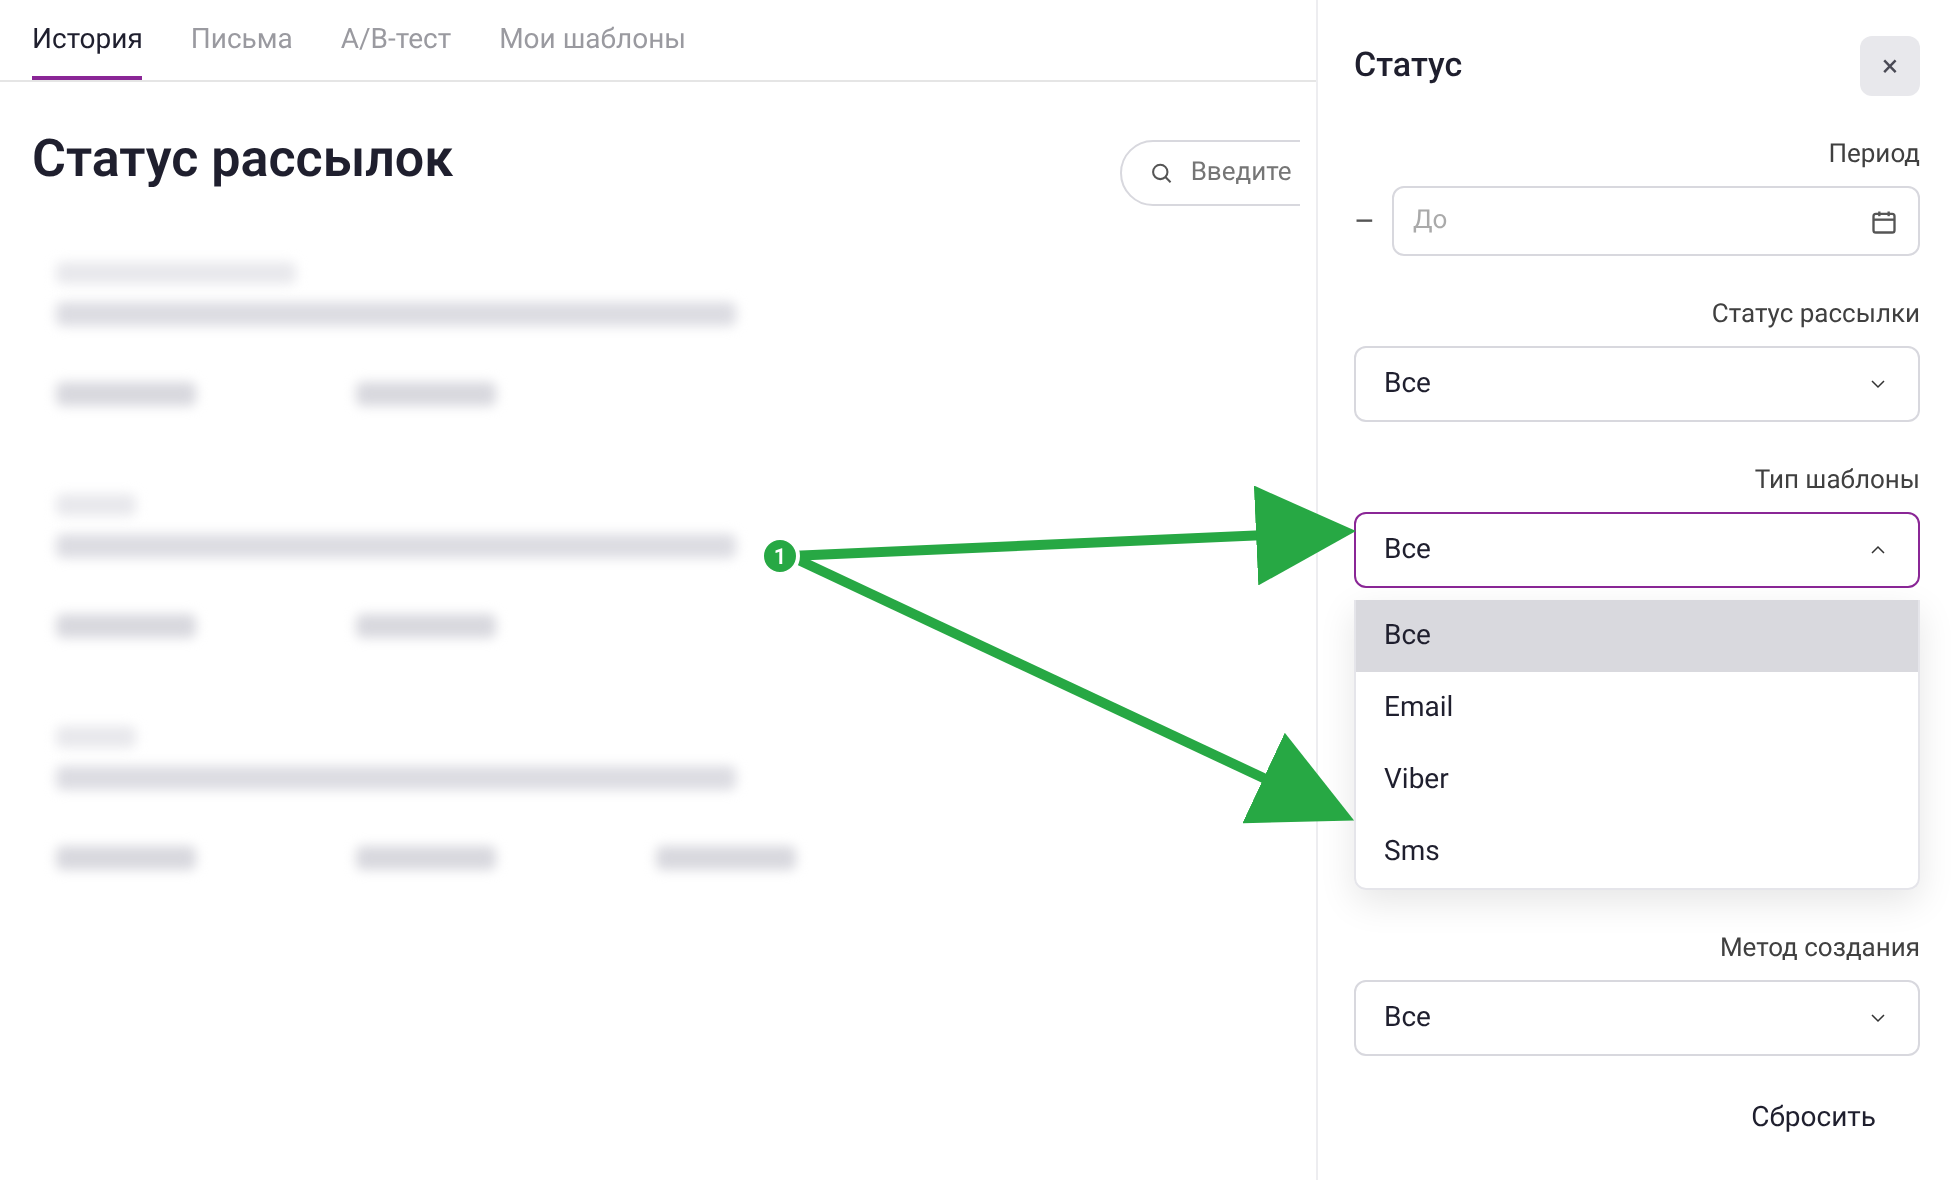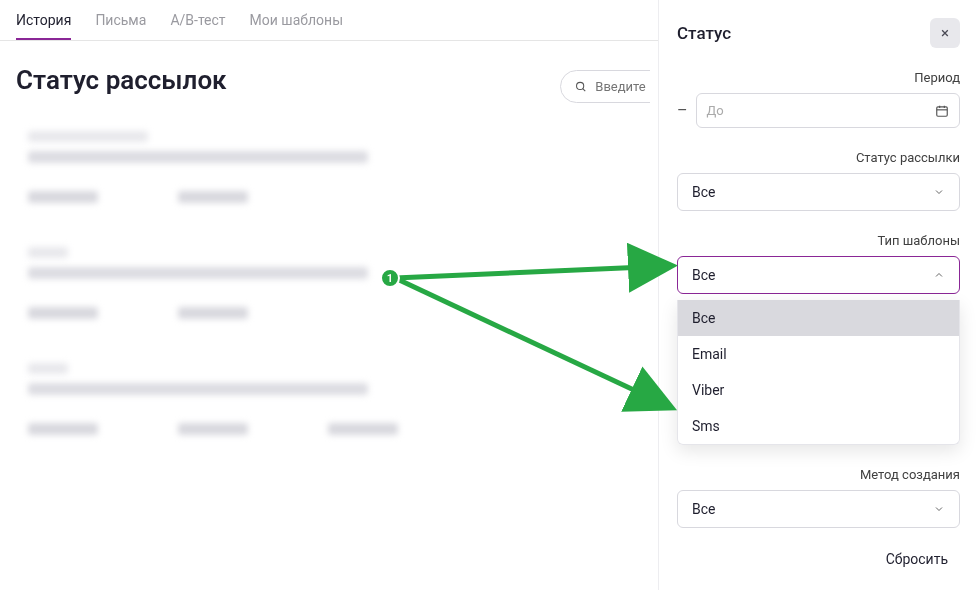--- a/index.html
+++ b/index.html
@@ -198,21 +198,21 @@
       font-size: 14px;
       color: #1f1f2e;
       cursor: pointer;
     }
     .dropdown-item.selected {
       background: #d9d9de;
     }
     .sidebar-footer {
       position: absolute;
       bottom: 14px;
-      right: 18px;
+      right: 28px;
       display: flex;
       gap: 10px;
       align-items: center;
     }
     .reset-btn {
       font-size: 14px;
       color: #1f1f2e;
       padding: 9px 12px;
       cursor: pointer;
     }

